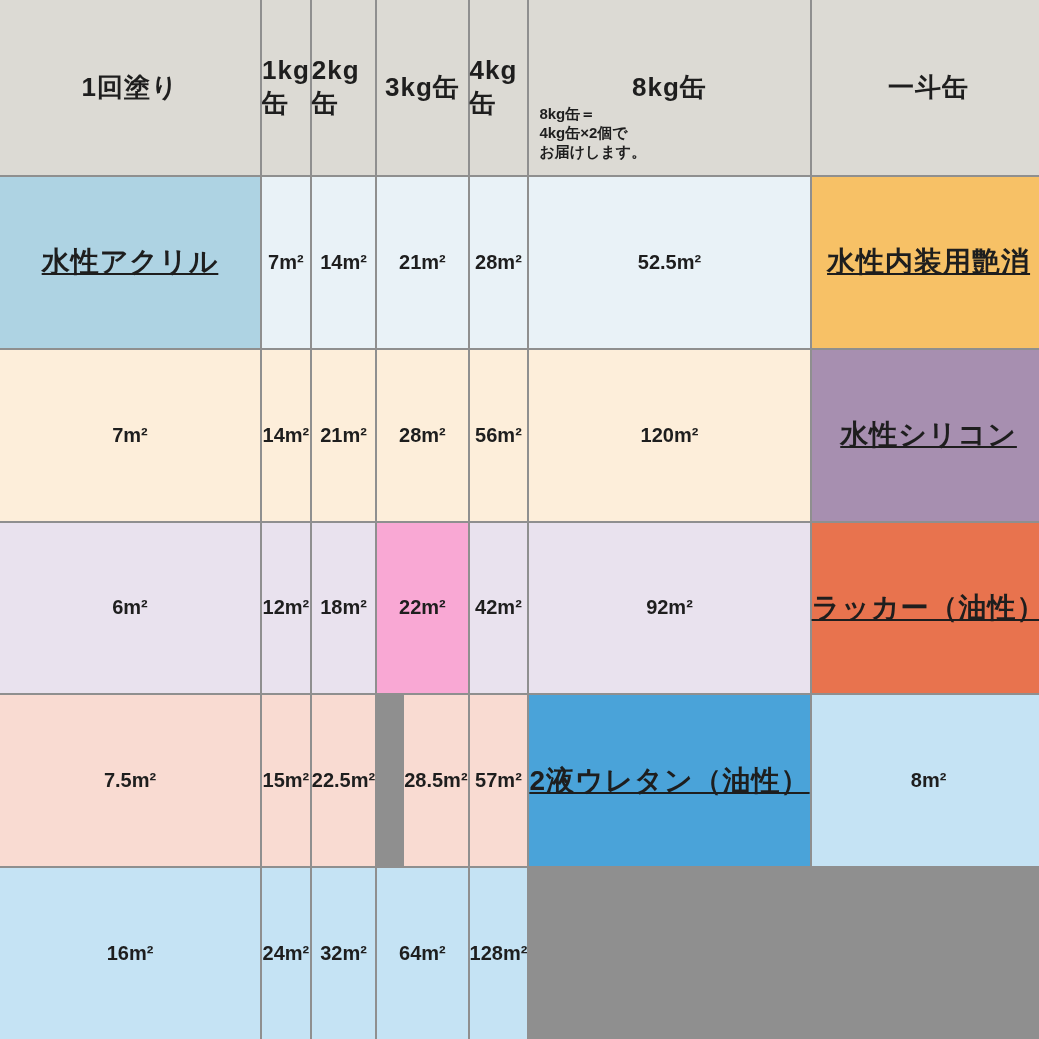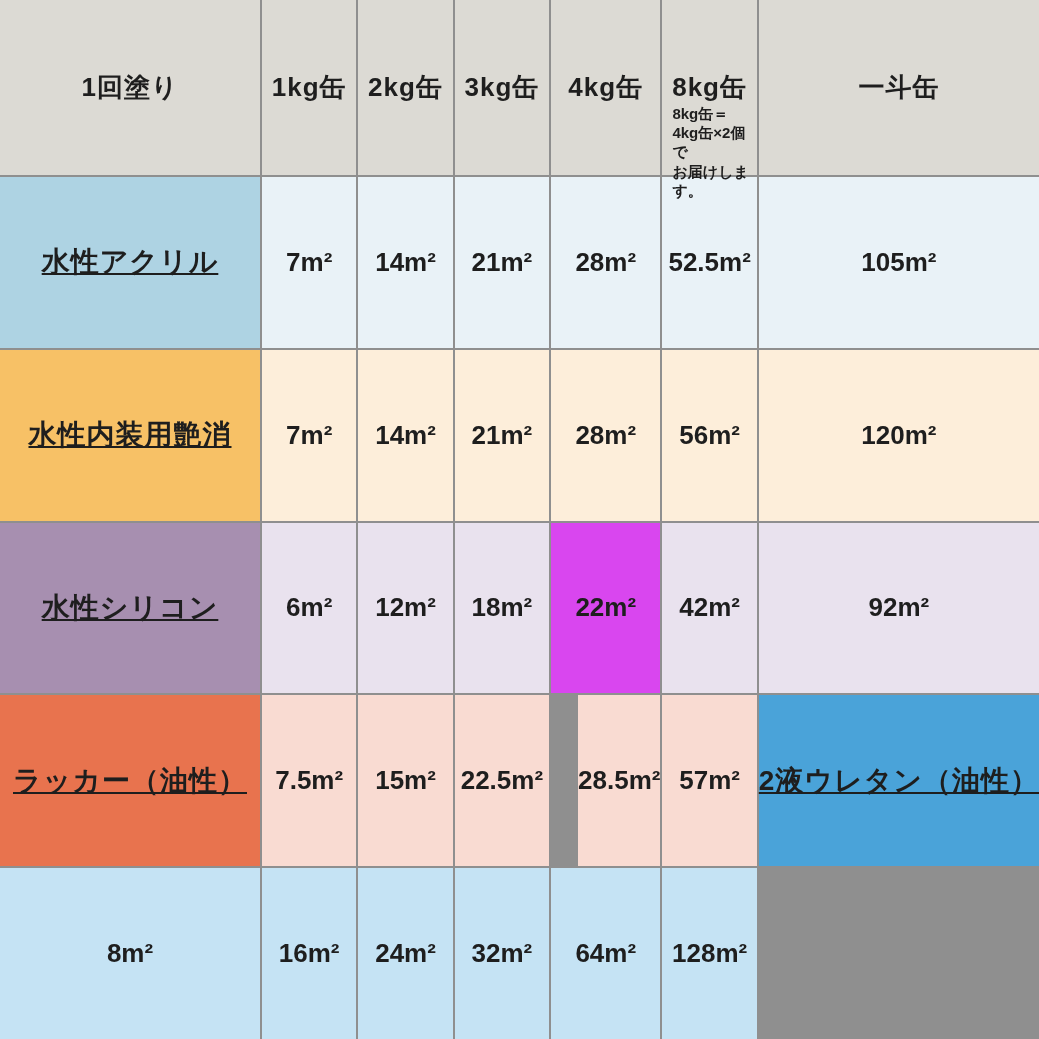--- a/index.html
+++ b/index.html
@@ -36,21 +36,21 @@
     letter-spacing: 1px;
     position: relative;
   }
   .row-label {
     font-size: 28px;
     letter-spacing: 1px;
     white-space: nowrap;
     text-decoration: underline;
   }
   .value-cell {
-    font-size: 26px;
+    font-size: 20px;
   }
   .header-note {
     position: absolute;
     top: 104px;
     left: 10px;
     right: 2px;
     text-align: left;
     font-size: 15px;
     line-height: 1.28;
     font-weight: 700;
@@ -77,35 +77,34 @@
       </div>
     </div>
     <div class="cell header-cell" style="background-color: rgb(220, 218, 212);">一斗缶</div>
 
     <div class="cell row-label" style="background-color: rgb(174, 211, 227);">水性アクリル</div>
     <div class="cell value-cell" style="background-color: rgb(233, 242, 247);">7m²</div>
     <div class="cell value-cell" style="background-color: rgb(233, 242, 247);">14m²</div>
     <div class="cell value-cell" style="background-color: rgb(233, 242, 247);">21m²</div>
     <div class="cell value-cell" style="background-color: rgb(233, 242, 247);">28m²</div>
     <div class="cell value-cell" style="background-color: rgb(233, 242, 247);">52.5m²</div>
-    <div class="cell value-cell" style="background-color: rgb(233, 242, 247);">105m²</div>
 
     <div class="cell row-label" style="background-color: rgb(247, 193, 102);">水性内装用艶消</div>
     <div class="cell value-cell" style="background-color: rgb(253, 238, 218);">7m²</div>
     <div class="cell value-cell" style="background-color: rgb(253, 238, 218);">14m²</div>
     <div class="cell value-cell" style="background-color: rgb(253, 238, 218);">21m²</div>
     <div class="cell value-cell" style="background-color: rgb(253, 238, 218);">28m²</div>
     <div class="cell value-cell" style="background-color: rgb(253, 238, 218);">56m²</div>
     <div class="cell value-cell" style="background-color: rgb(253, 238, 218);">120m²</div>
 
     <div class="cell row-label" style="background-color: rgb(167, 143, 176);">水性シリコン</div>
     <div class="cell value-cell" style="background-color: rgb(233, 226, 238);">6m²</div>
     <div class="cell value-cell" style="background-color: rgb(233, 226, 238);">12m²</div>
     <div class="cell value-cell" style="background-color: rgb(233, 226, 238);">18m²</div>
-    <div class="cell value-cell" style="background-color: #d946ef;">22m²</div>
+    <div class="cell value-cell" style="background-color: #f9a8d4;">22m²</div>
     <div class="cell value-cell" style="background-color: rgb(233, 226, 238);">42m²</div>
     <div class="cell value-cell" style="background-color: rgb(233, 226, 238);">92m²</div>
 
     <div class="cell row-label" style="background-color: rgb(232, 115, 78);">ラッカー（油性）</div>
     <div class="cell value-cell" style="background-color: rgb(249, 219, 210);">7.5m²</div>
     <div class="cell value-cell" style="background-color: rgb(249, 219, 210);">15m²</div>
     <div class="cell value-cell" style="background-color: rgb(249, 219, 210);">22.5m²</div>
     <div class="cell value-cell" style="background-color: rgb(249, 219, 210); margin-left: 27px;">28.5m²</div>
     <div class="cell value-cell" style="background-color: rgb(249, 219, 210);">57m²</div>
 

